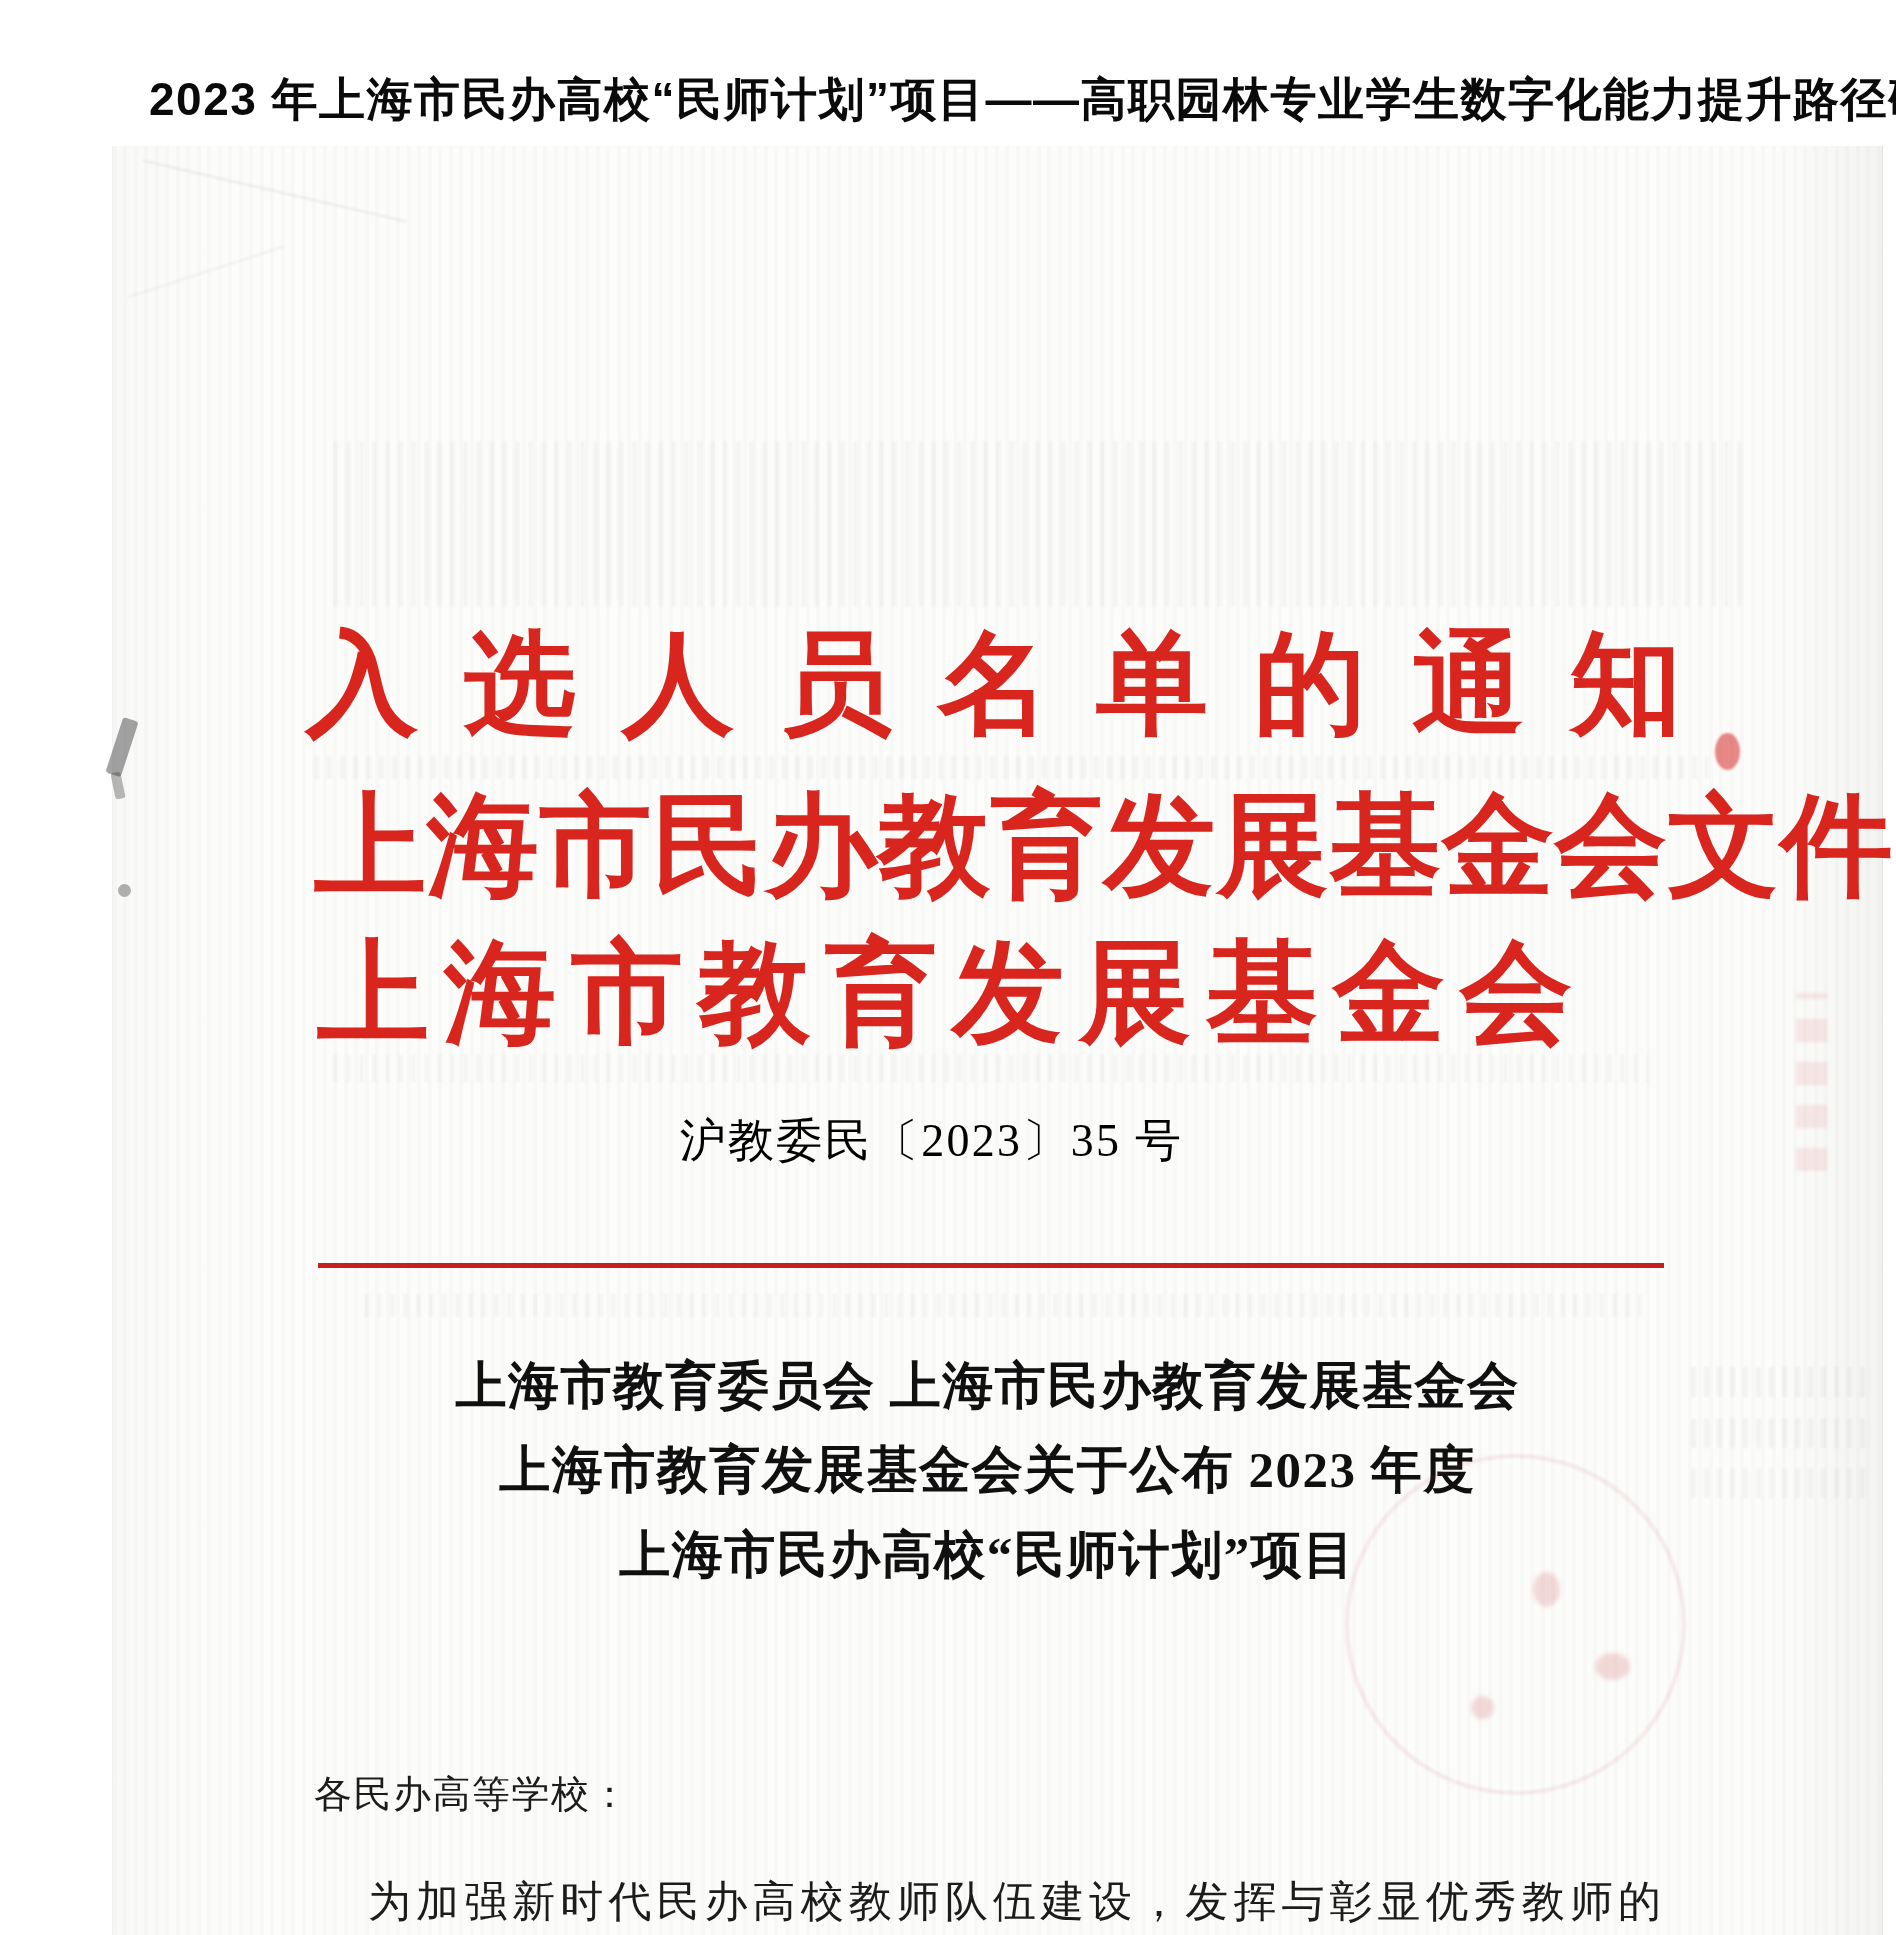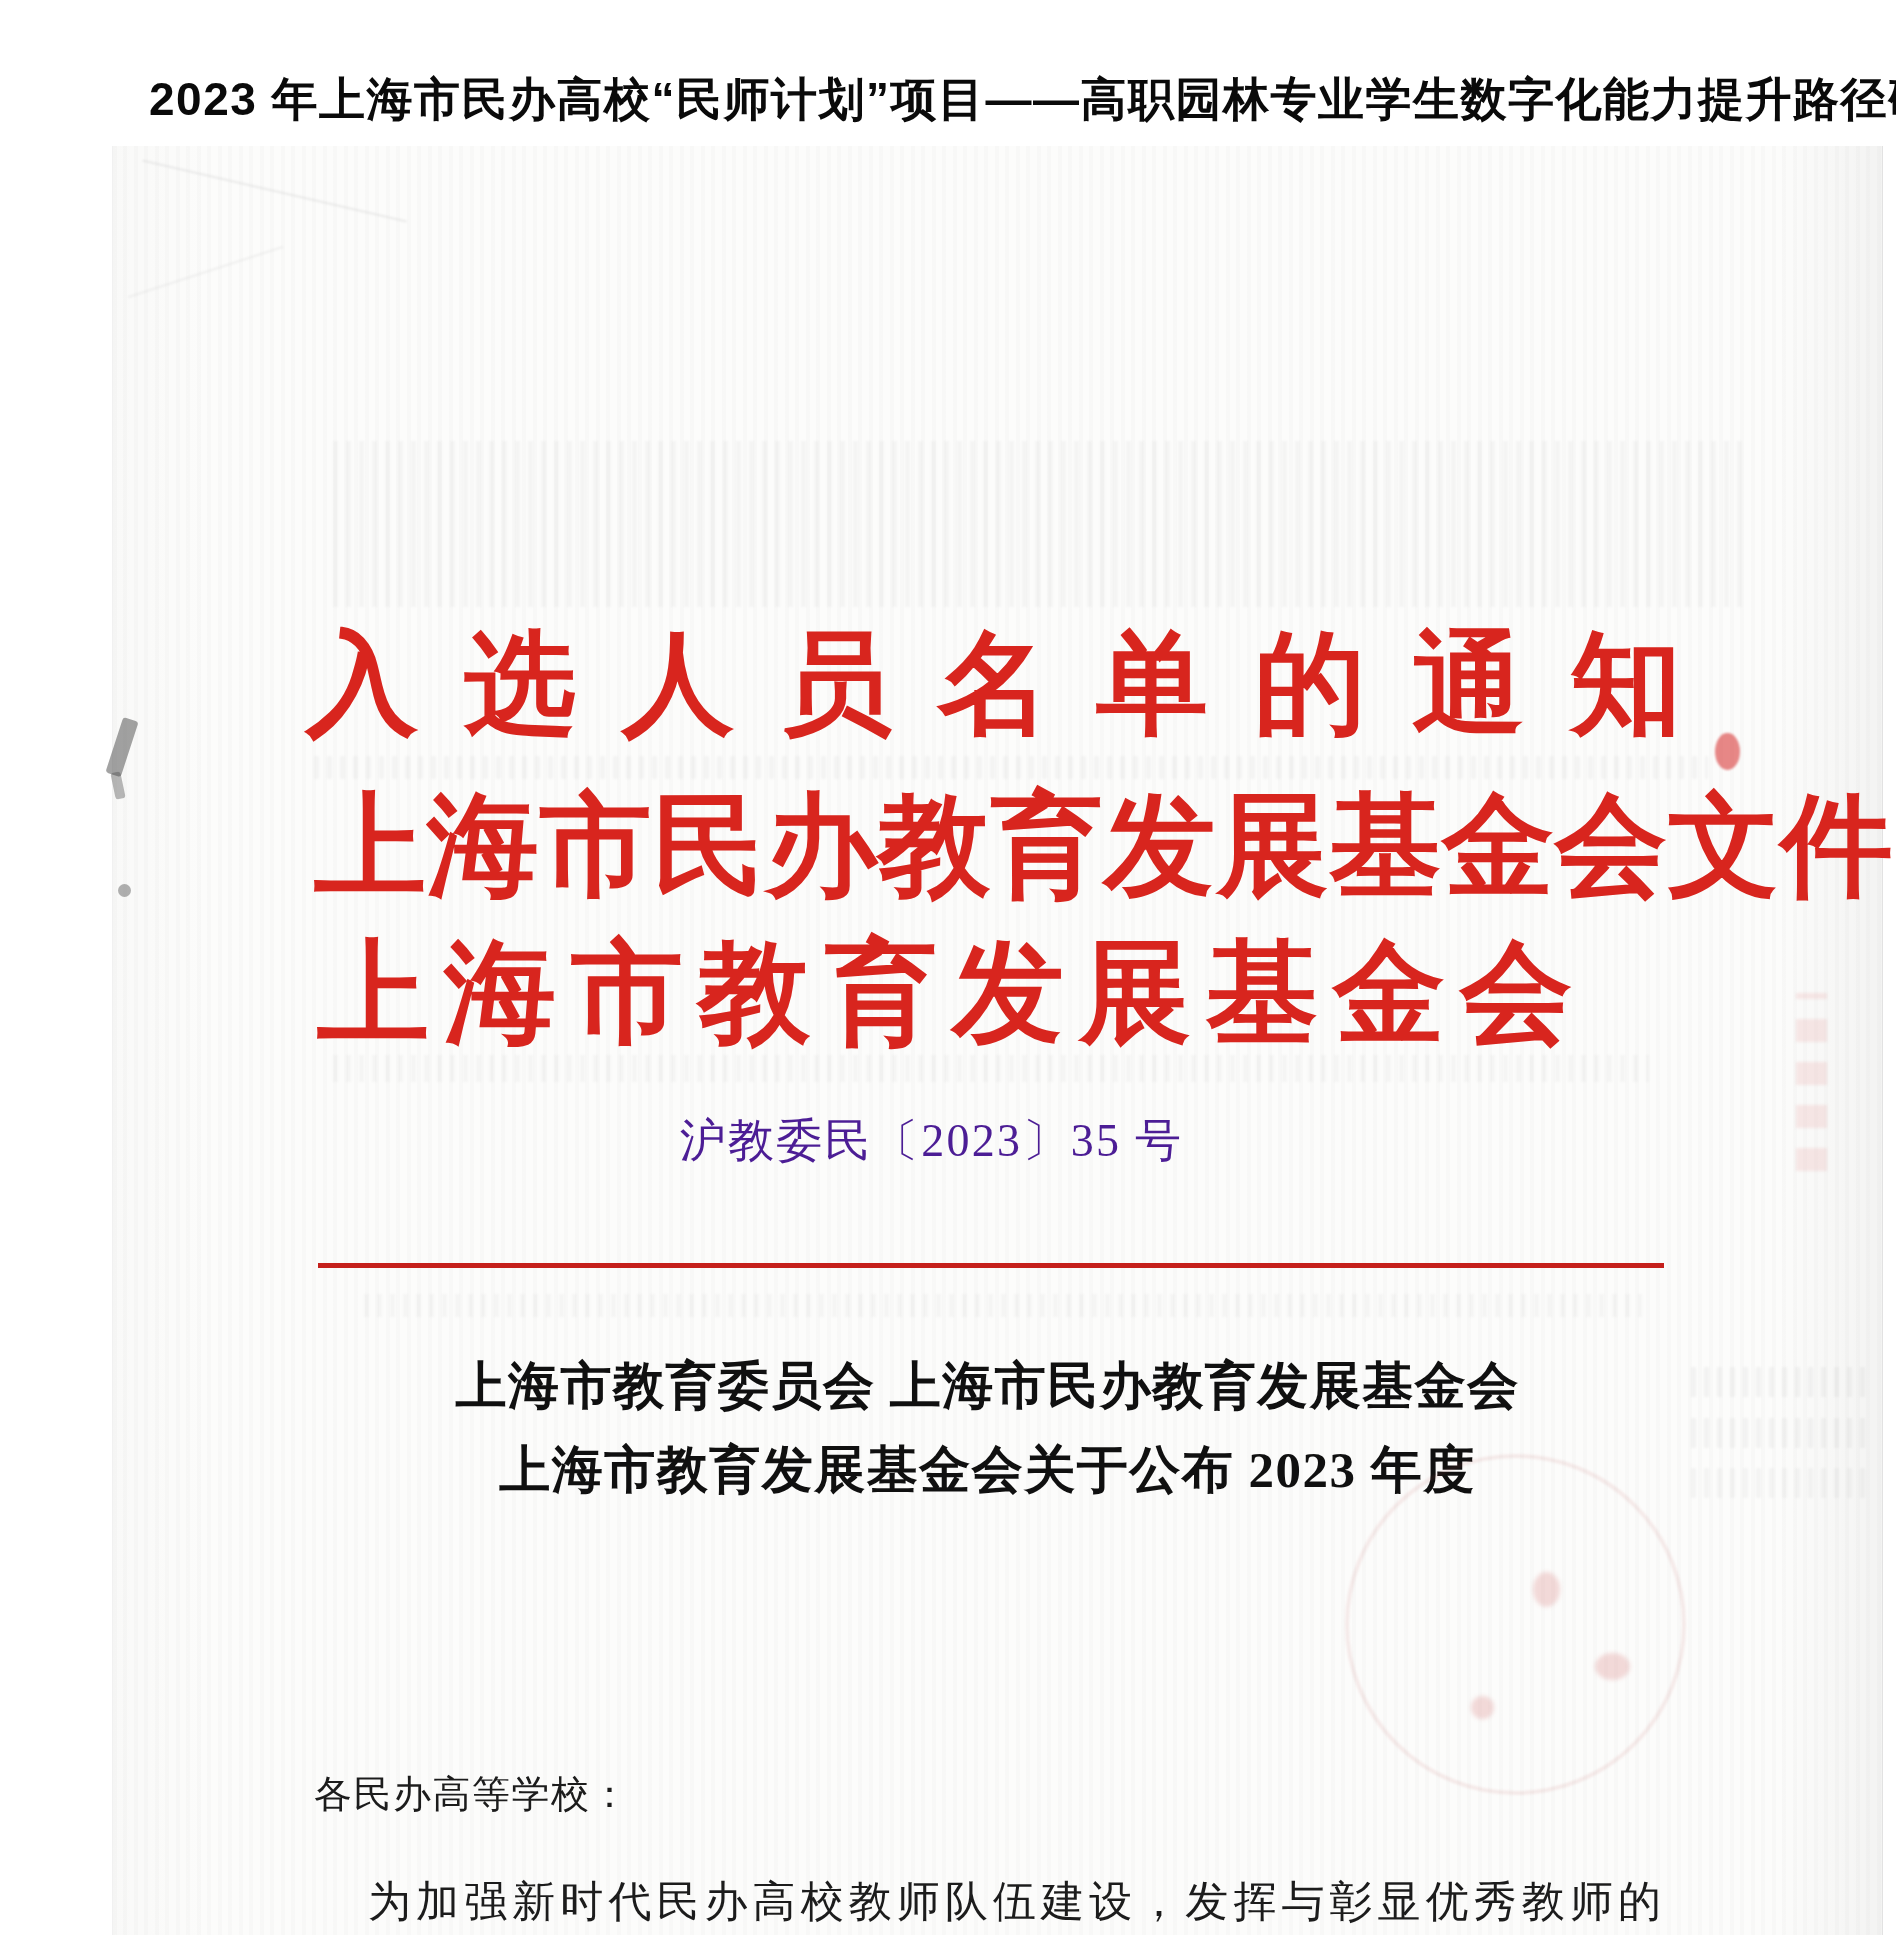--- a/index.html
+++ b/index.html
@@ -16,21 +16,21 @@
            repeating-linear-gradient(90deg, rgba(0,0,0,0.016) 0 3.9px, rgba(0,0,0,0) 3.9px 10.5px),
            #fcfcfb;
          border-right:1.2px solid #e2e2e2;border-bottom:0.8px solid #e6e6e6;border-left:0.4px solid #f1f1f1;}
   
   .org{position:absolute;color:#d8251e;font-weight:bold;white-space:nowrap;
        font-family:"Liberation Serif","DejaVu Serif",serif;}
   .org1{left:306px;top:609px;font-size:112px;letter-spacing:46px;}
   .org2{left:314px;top:771px;font-size:112px;letter-spacing:0.8px;text-align:center;}
   .org3{left:317px;top:918px;font-size:112px;letter-spacing:15px;}
   .docnum{position:absolute;left:0;top:1110px;width:1863px;text-align:center;
-          font-size:46px;color:#4c1d95;letter-spacing:2.3px;}
+          font-size:46px;color:#000000;letter-spacing:2.3px;}
   .divider{position:absolute;left:318px;top:1263px;width:1346px;height:5.4px;background:#c5201c;}
   
   .title-line{position:absolute;left:275px;width:1425px;text-align:center;
               font-size:51px;font-weight:bold;color:#101010;letter-spacing:1.5px;white-space:nowrap;}
   .t1{top:1352px;} .t2{top:1436px;} .t3{top:1521px;} .t4{top:1605px;}
   
   .salutation{position:absolute;left:314px;top:1769px;font-size:38px;color:#1c1c1c;letter-spacing:1.5px;}
   .bline{position:absolute;left:314px;width:1347px;font-size:43px;color:#1c1c1c;
          text-align:justify;text-align-last:justify;white-space:normal;}
   .b0{top:1873px;text-indent:54px;}
@@ -92,20 +92,21 @@
   <div class="org org2">上海市民办教育发展基金会文件</div>
   <div class="org org3">上海市教育发展基金会</div>
   <div class="ink-splotch"></div>
 
   <div class="docnum">沪教委民〔2023〕35 号</div>
 
   <div class="divider"></div>
 
   <div class="title-line t1">上海市教育委员会 上海市民办教育发展基金会</div>
   <div class="title-line t2">上海市教育发展基金会关于公布 2023 年度</div>
+  <div class="title-line t3">上海市民办高校“民师计划”项目</div>
 
   <div class="seal"></div>
   <div class="seal-dot sd1"></div>
   <div class="seal-dot sd2"></div>
   <div class="seal-dot sd3"></div>
 
   <div class="salutation">各民办高等学校：</div>
   <div class="bline b0">为加强新时代民办高校教师队伍建设，发挥与彰显优秀教师的</div>
 
 </div>

